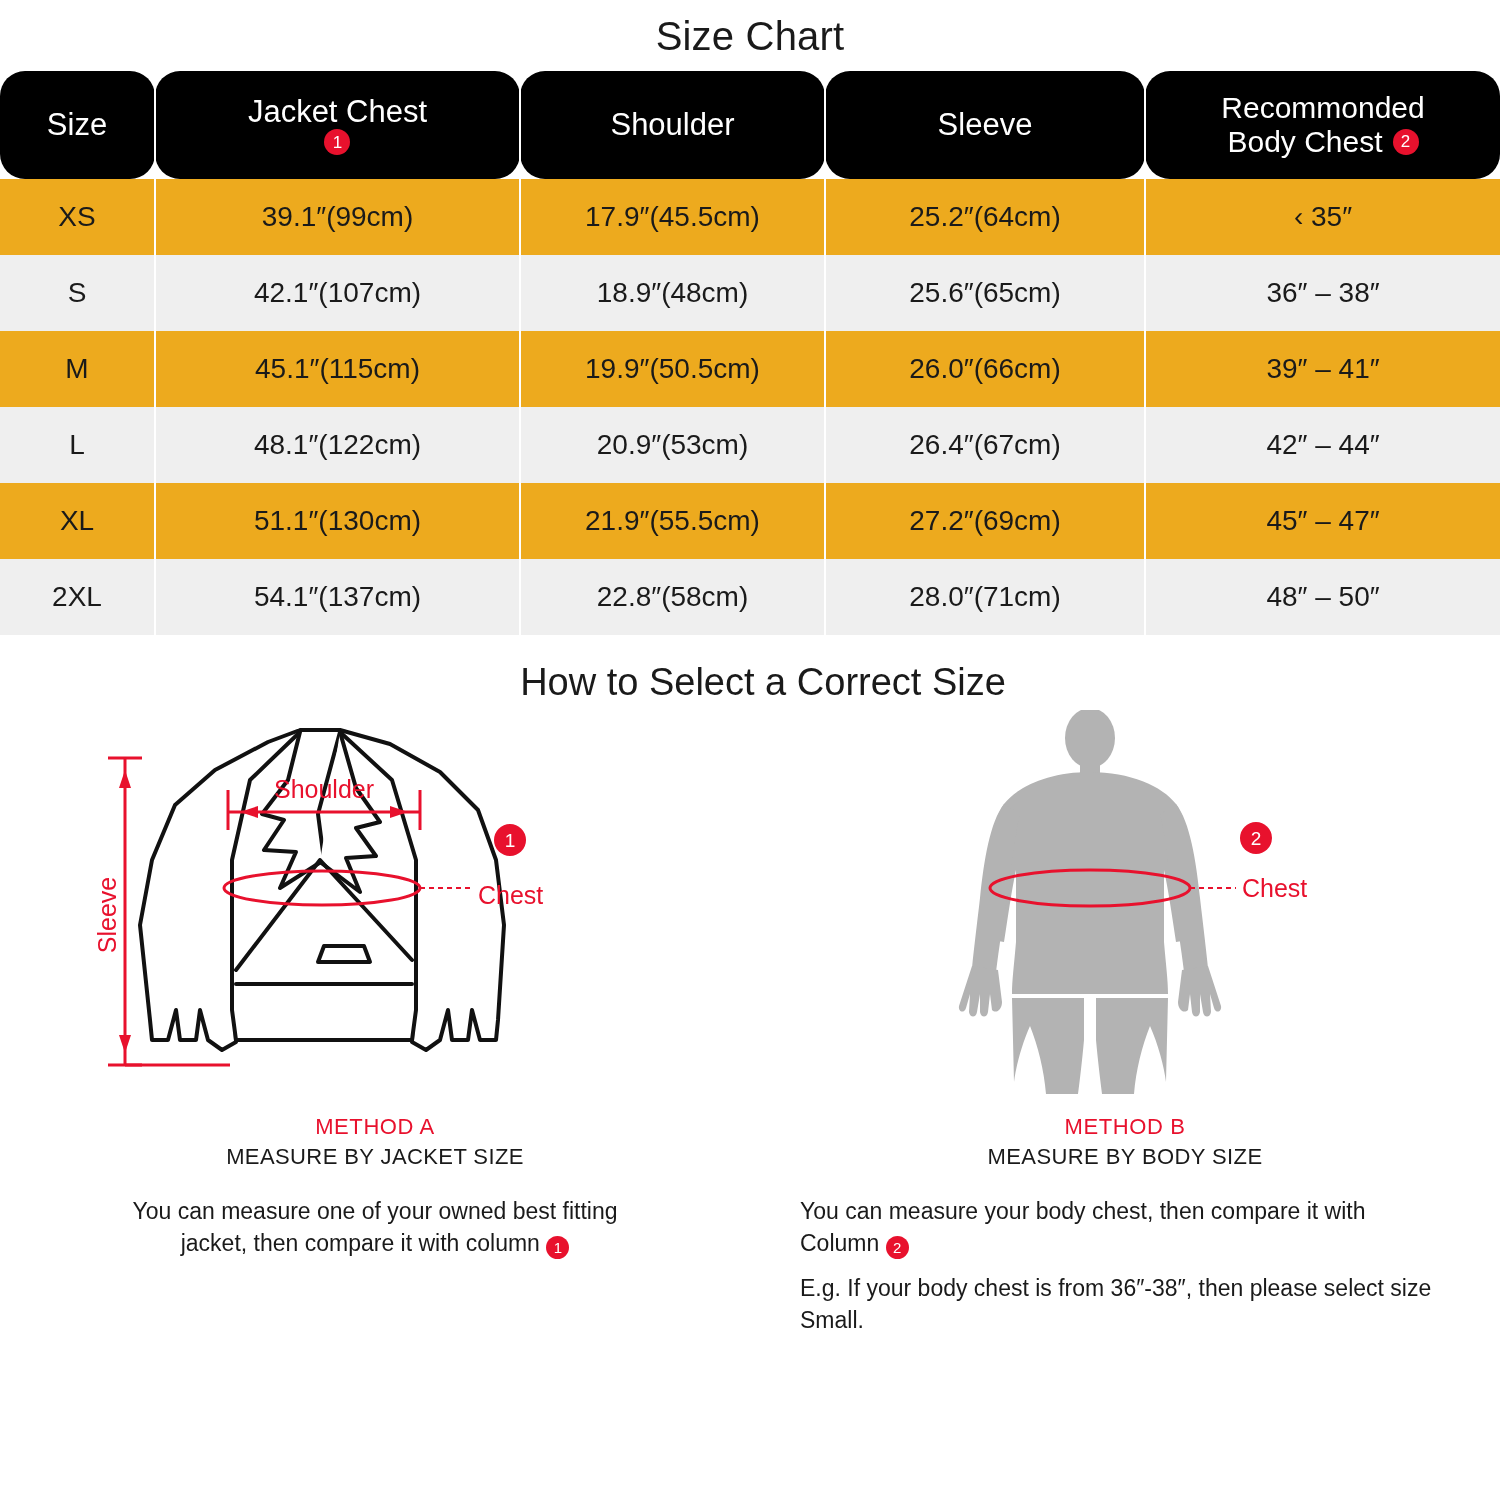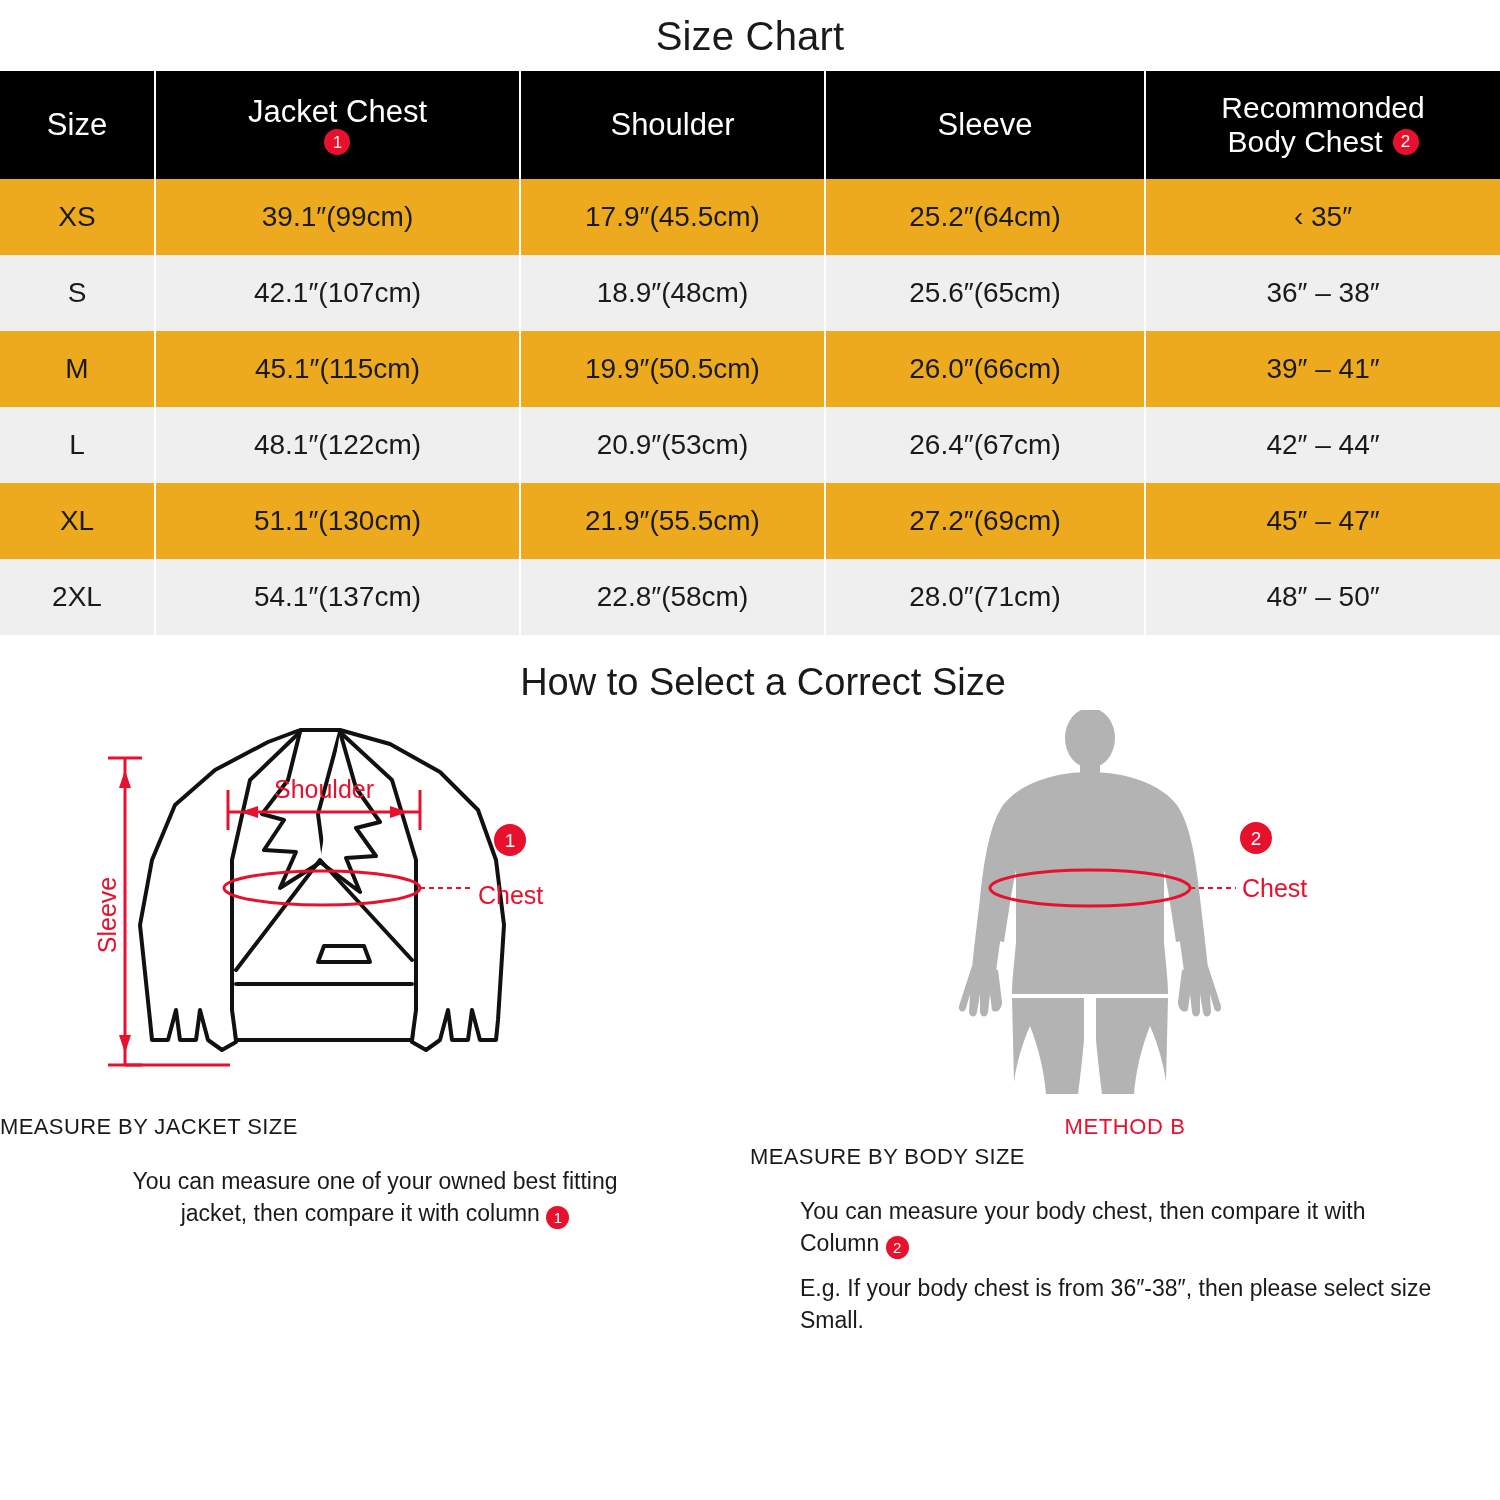--- a/index.html
+++ b/index.html
@@ -37,20 +37,21 @@
   table.size-table thead th {
     background: #000000;
     color: #ffffff;
     font-weight: 400;
     font-size: 31px;
     height: 108px;
     vertical-align: middle;
     text-align: center;
     border-right: 2px solid #ffffff;
     line-height: 1.12;
+    border-radius: 25px;
   }
   table.size-table thead th:last-child { border-right: none; }
   table.size-table thead th.small { font-size: 30px; }
 
   table.size-table tbody td {
     height: 76px;
     text-align: center;
     font-size: 28px;
     font-weight: 400;
     vertical-align: middle;
@@ -99,21 +100,21 @@
   .art { position: relative; height: 400px; }
 
   .method {
     text-align: center;
     color: #e8112d;
     font-size: 22px;
     letter-spacing: 0.6px;
     margin-top: 4px;
   }
   .method-sub {
-    text-align: left;
+    text-align: center;
     color: #1a1a1a;
     font-size: 22px;
     letter-spacing: 0.4px;
     margin-top: 4px;
   }
   .desc {
     font-size: 23px;
     line-height: 1.38;
     color: #1a1a1a;
     margin-top: 26px;
@@ -261,20 +262,21 @@
           <line x1="420" y1="178" x2="470" y2="178" stroke="#e8112d" stroke-width="2" stroke-dasharray="5,4"></line>
           <circle cx="510" cy="130" r="16" fill="#e8112d"></circle>
           <text x="510" y="137" font-family="Liberation Sans, sans-serif" font-size="19" fill="#ffffff" text-anchor="middle">1</text>
           <text x="478" y="194" font-family="Liberation Sans, sans-serif" font-size="25" fill="#e8112d">Chest</text>
 
           <text x="324" y="88" font-family="Liberation Sans, sans-serif" font-size="25" fill="#e8112d" text-anchor="middle">Shoulder</text>
 
           <text x="0" y="0" transform="translate(116,205) rotate(-90)" font-family="Liberation Sans, sans-serif" font-size="25" fill="#e8112d" text-anchor="middle">Sleeve</text>
         </svg>
       </div>
+      <div class="method">METHOD A</div>
       <div class="method-sub">MEASURE BY JACKET SIZE</div>
       <div class="desc left">
         <span>You can measure one of your owned best fitting jacket, then compare it with column</span>
         <span class="badge small inline-badge">1</span>
       </div>
     </div>
 
     <div class="panel">
       <div class="art">
         <svg width="750" height="400" viewBox="0 0 750 400" xmlns="http://www.w3.org/2000/svg">

